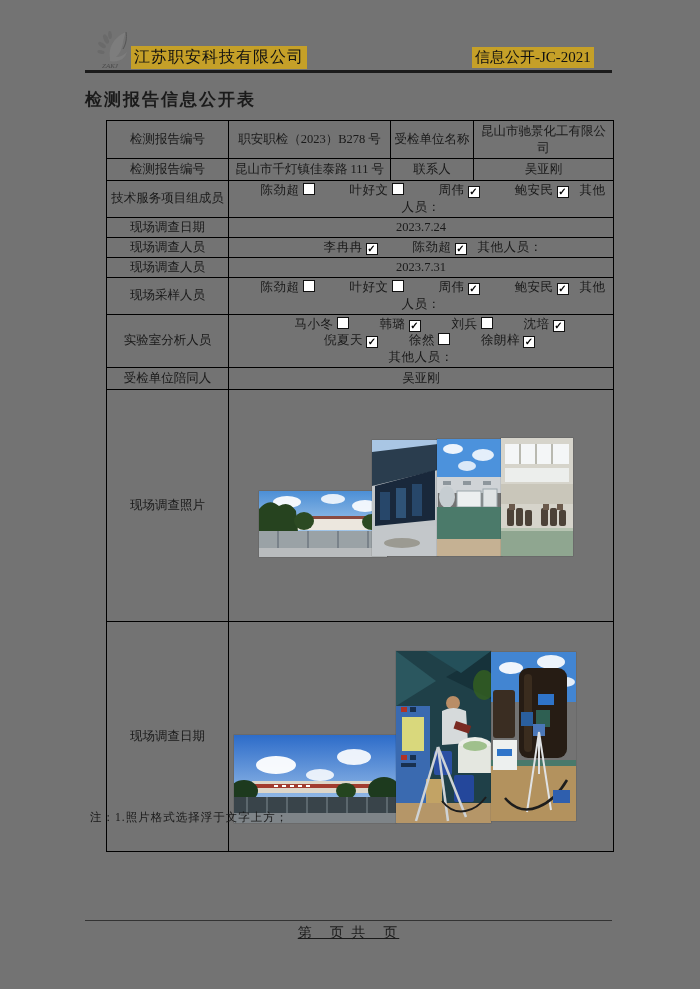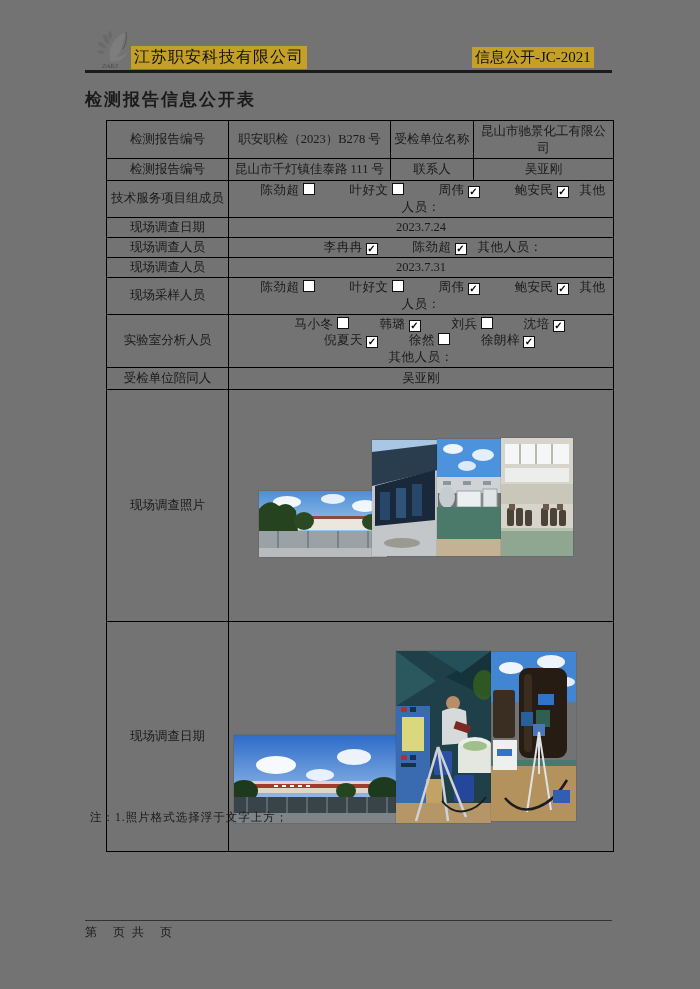--- a/index.html
+++ b/index.html
@@ -25,21 +25,21 @@
   .mname{letter-spacing:.5px;padding-left:24px;}
   .cb{display:inline-block;width:10px;height:10px;border:1.3px solid #111;margin-left:3px;vertical-align:-1px;font-size:10px;line-height:9px;text-align:center;font-weight:bold;color:#000;background:#fff;}
   .otherlab{letter-spacing:.5px;}
   td.photocell{position:relative;padding:0;}
   .photobox{position:absolute;left:0;top:0;right:0;bottom:0;}
   .photo{position:absolute;box-shadow:0 0 0 .5px rgba(0,0,0,.15);}
   .photo svg{display:block;width:100%;height:100%;}
 
   .note{position:absolute;left:90px;top:810px;font-size:11.5px;letter-spacing:1px;}
   .footline{position:absolute;left:85px;top:920px;width:527px;height:1px;background:#333;}
-  .pageno{position:absolute;left:85px;top:924px;width:527px;font-size:12px;letter-spacing:2px;}
+  .pageno{position:absolute;left:85px;top:924px;width:527px;text-align:center;font-size:14px;letter-spacing:2px;text-decoration:underline;}
 </style>
 </head>
 <body>
 
 <div class="page">
 
   <div class="logo">
     <svg viewBox="0 0 38 40">
       <g fill="#6a6a6a">
         <ellipse cx="10" cy="9" rx="2.2" ry="5" transform="rotate(-25 10 9)"></ellipse>

